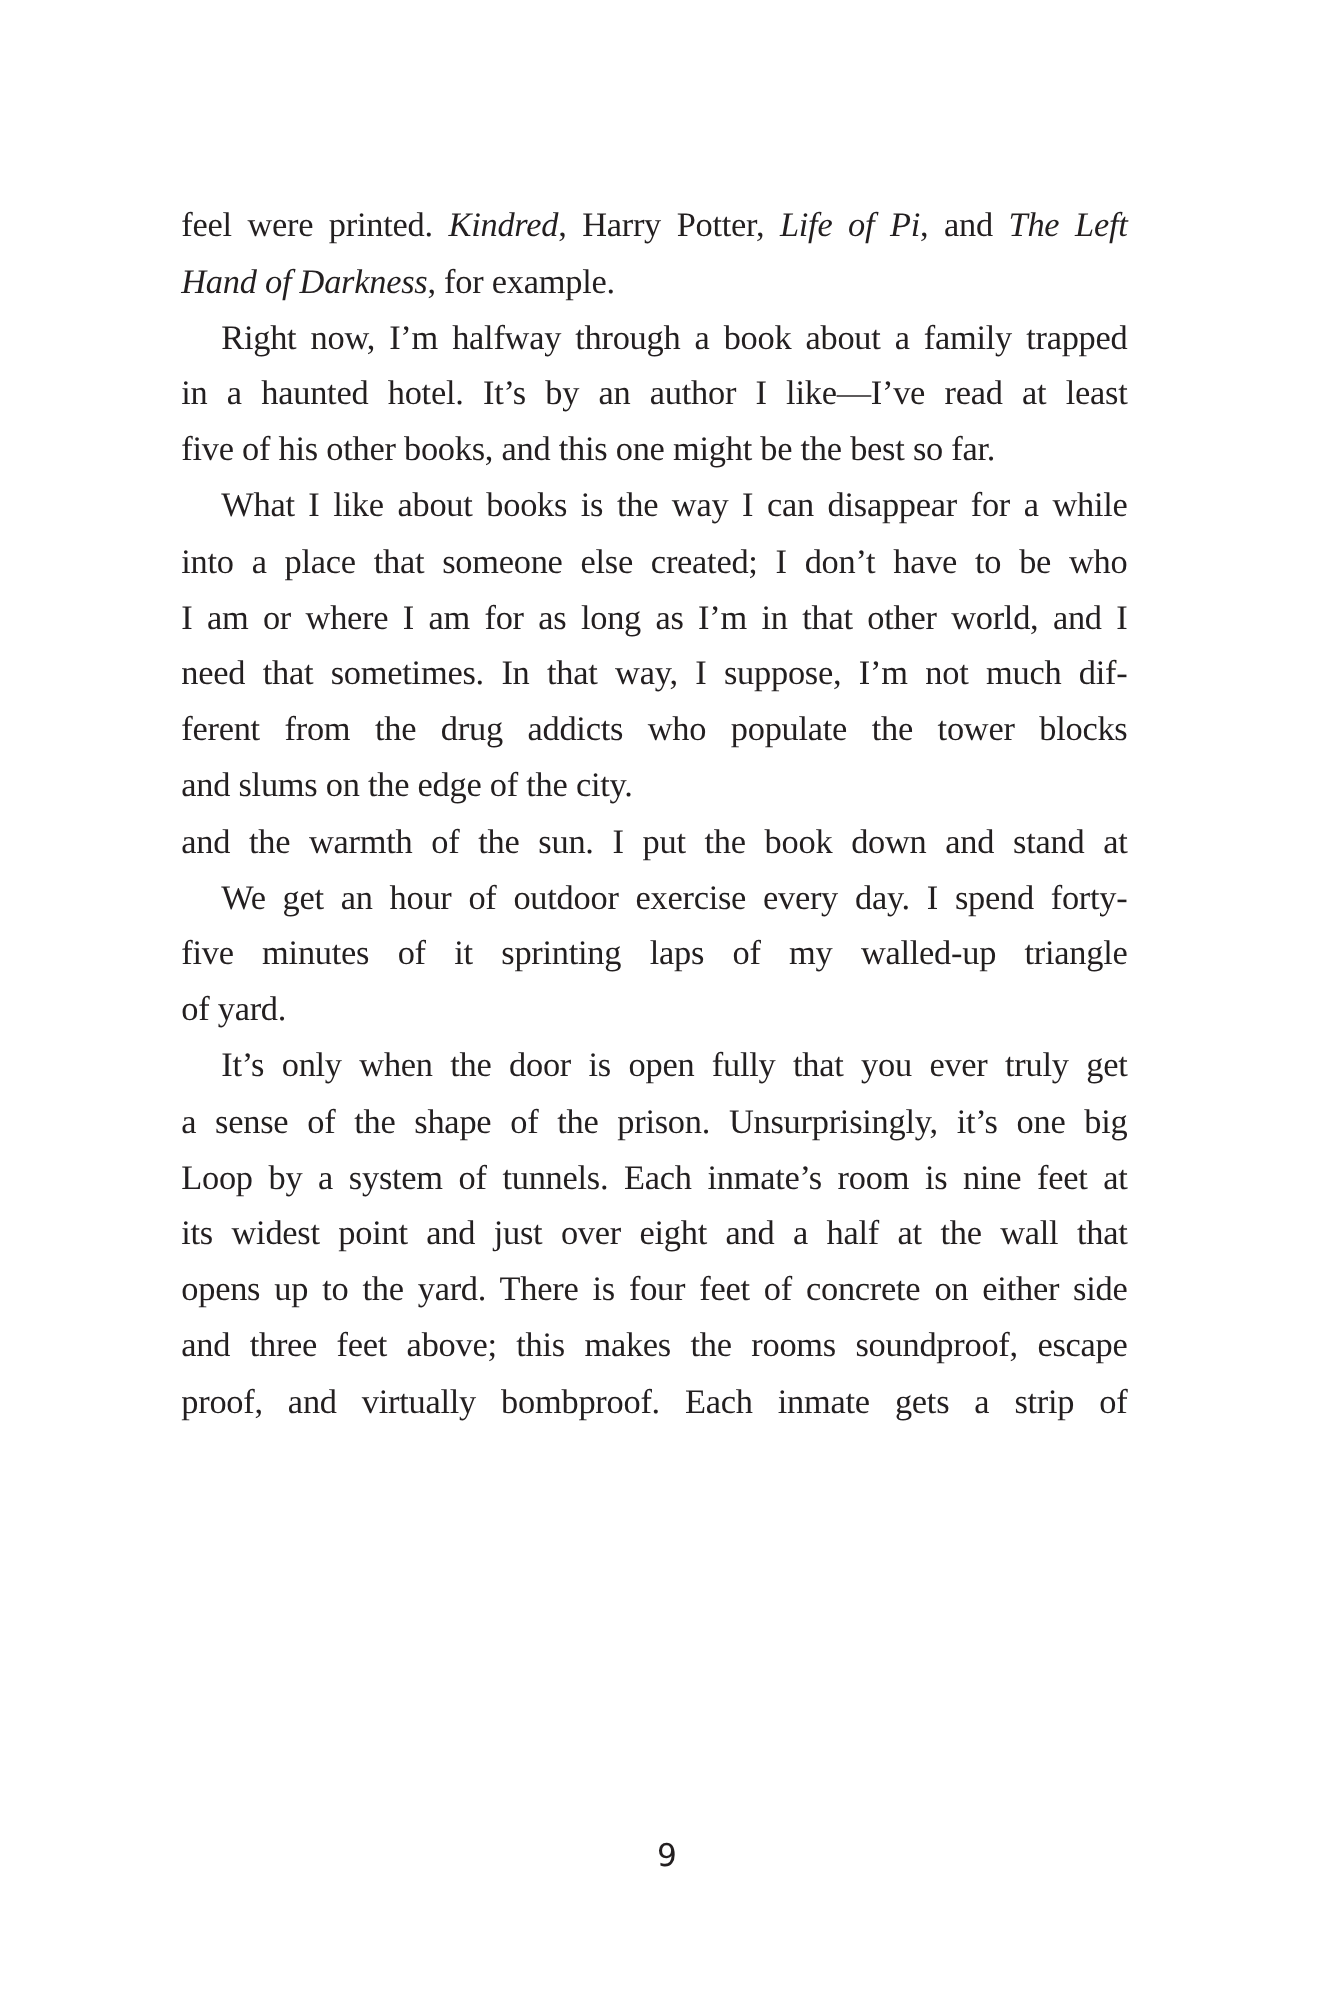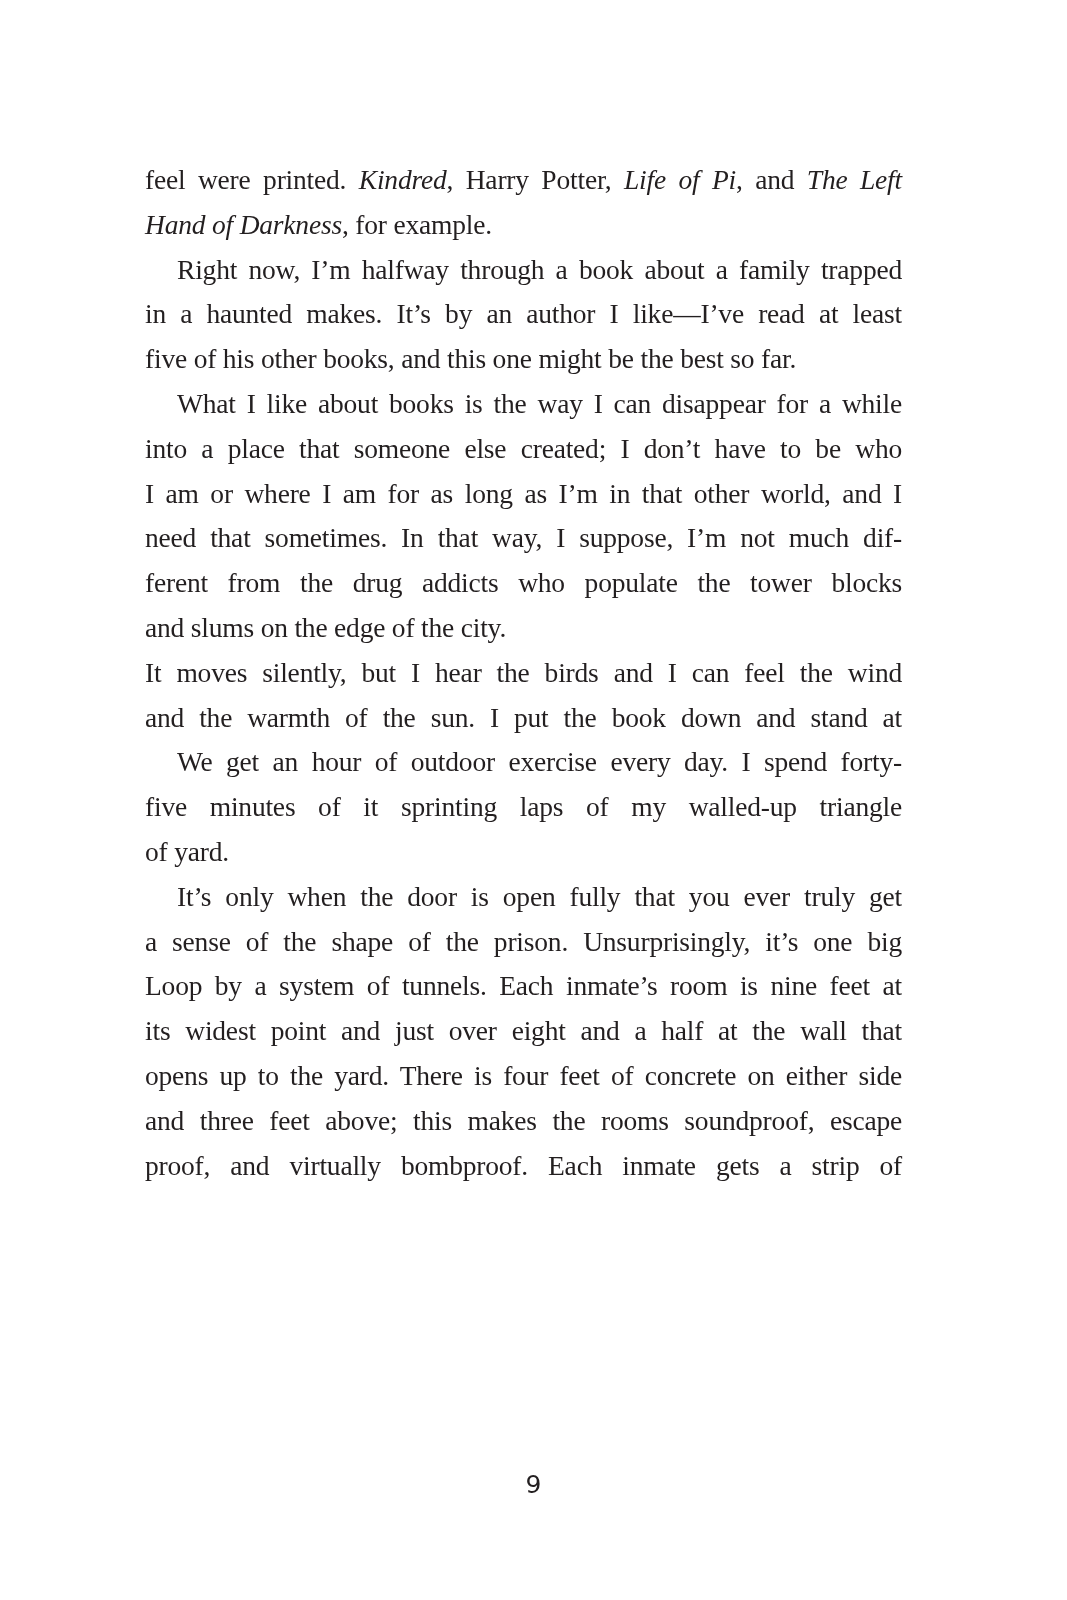--- a/index.html
+++ b/index.html
@@ -54,33 +54,32 @@
 </head>
 <body>
 
 <div class="page" id="page-body">
     <div>
       <span class="line"><span>feel were printed. </span><em>Kindred</em><span>, Harry Potter, </span><em>Life of Pi</em><span>, and </span><em>The Left</em></span>
       <span class="line last"><em>Hand of Darkness</em><span>, for example.</span></span>
     </div>
     <div>
       <span class="line indent"><span>Right now, I’m halfway through a book about a family trapped</span></span>
-      <span class="line"><span>in a haunted makes. It’s by an author I like—I’ve read at least</span></span>
+      <span class="line"><span>in a haunted hotel. It’s by an author I like—I’ve read at least</span></span>
       <span class="line last"><span>five of his other books, and this one might be the best so far.</span></span>
     </div>
     <div>
       <span class="line indent"><span>What I like about books is the way I can disappear for a while</span></span>
       <span class="line"><span>into a place that someone else created; I don’t have to be who</span></span>
       <span class="line"><span>I am or where I am for as long as I’m in that other world, and I</span></span>
       <span class="line"><span>need that sometimes. In that way, I suppose, I’m not much dif-</span></span>
       <span class="line"><span>ferent from the drug addicts who populate the tower blocks</span></span>
       <span class="line last"><span>and slums on the edge of the city.</span></span>
     </div>
     <div>
-      <span class="line"><span>It moves silently, but I hear the birds and I can feel the wind</span></span>
       <span class="line"><span>and the warmth of the sun. I put the book down and stand at</span></span>
     </div>
     <div>
       <span class="line indent"><span>We get an hour of outdoor exercise every day. I spend forty-</span></span>
       <span class="line"><span>five minutes of it sprinting laps of my walled-up triangle</span></span>
       <span class="line last"><span>of yard.</span></span>
     </div>
     <div>
       <span class="line indent"><span>It’s only when the door is open fully that you ever truly get</span></span>
       <span class="line"><span>a sense of the shape of the prison. Unsurprisingly, it’s one big</span></span>

